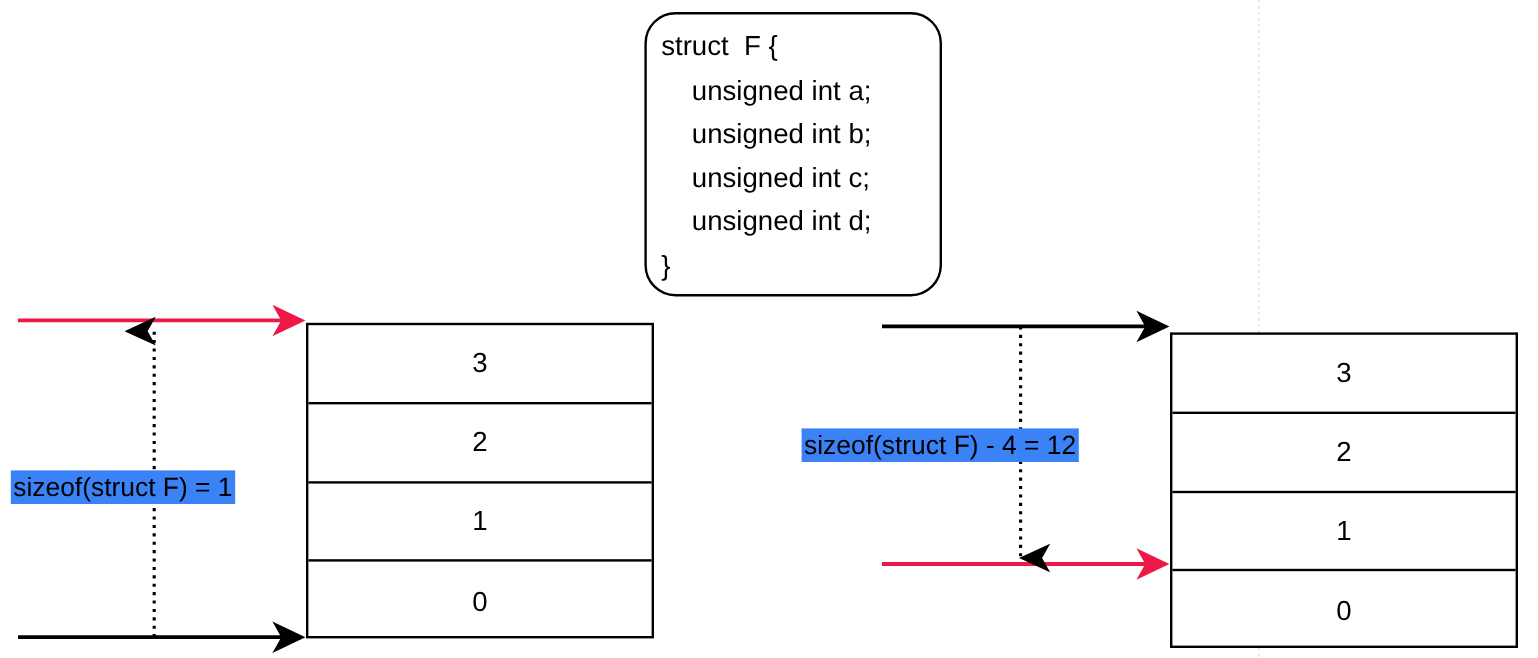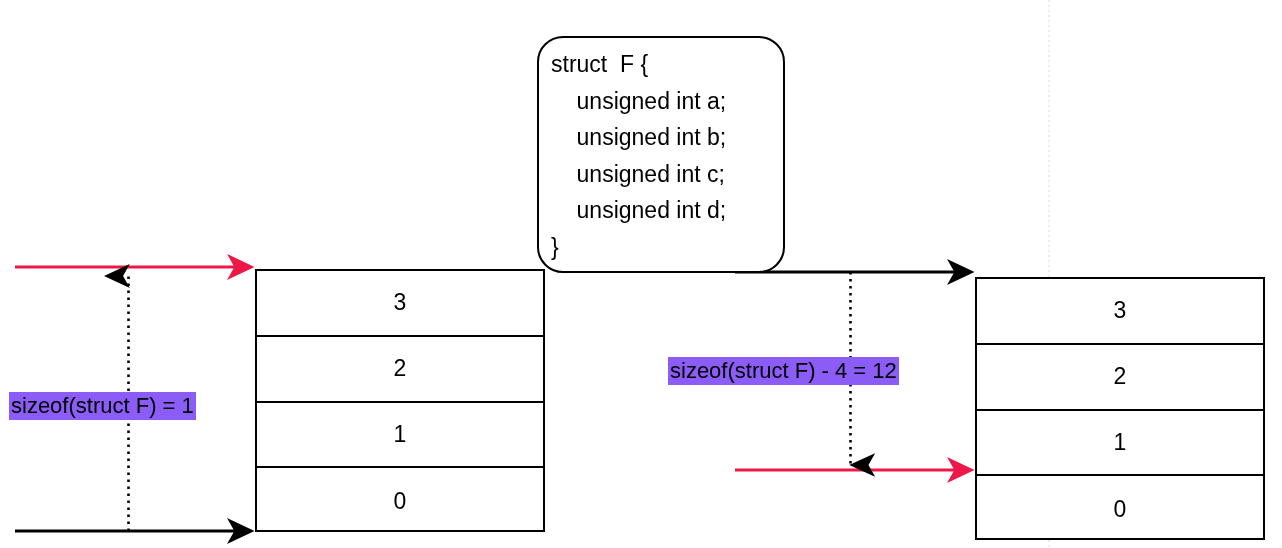--- a/index.html
+++ b/index.html
@@ -29,21 +29,20 @@
   .code-box {
     position: absolute;
     left: 537px;
     top: 10px;
     width: 248px;
     height: 237px;
     border: 2px solid #000000;
     border-radius: 26px;
     background: #ffffff;
     box-sizing: border-box;
-    margin-top: 26px;
   }
   .code-text {
     position: absolute;
     left: 12px;
     top: 8px;
     font-size: 23px;
     line-height: 36.5px;
     white-space: pre;
     color: #000000;
   }
@@ -66,21 +65,21 @@
     font-size: 23px;
     color: #000000;
   }
   .mem-cell:last-child { border-bottom: none; }
   
   .measure-label {
     position: absolute;
     font-size: 22px;
     color: #000000;
     white-space: nowrap;
-    background: #8b5cf6;
+    background: #3b82f6;
     padding: 1px 2px;
   }
   .label-left  { left: 9px;  top: 392px; }
   .label-right { left: 668px; top: 357px; }
 </style>
 </head>
 <body>
 
 <div id="canvas">
 

